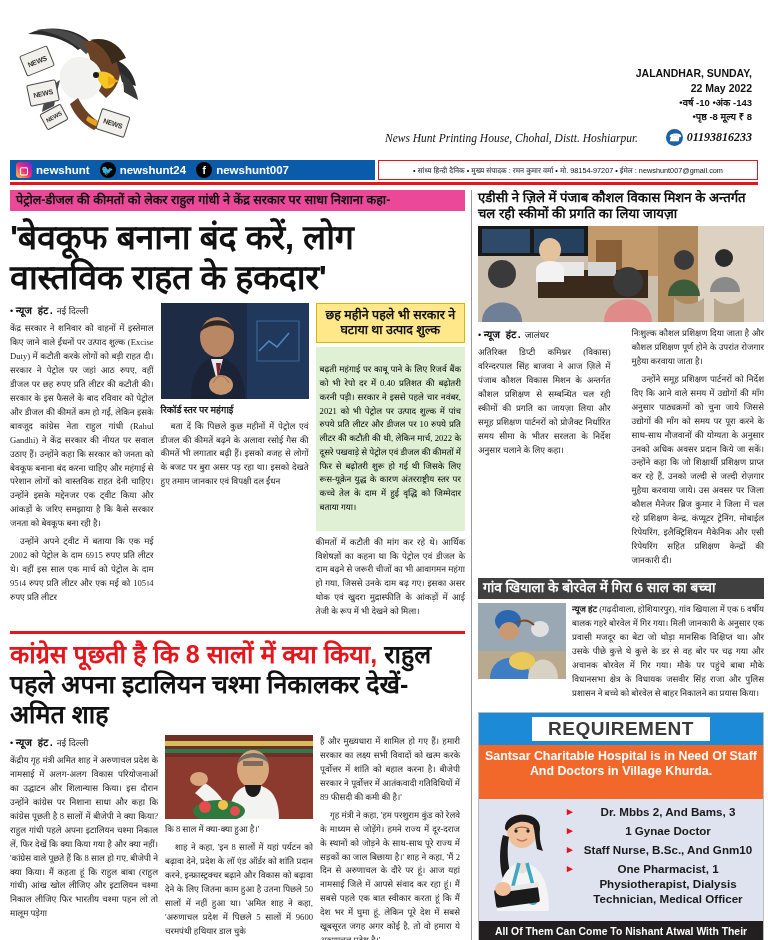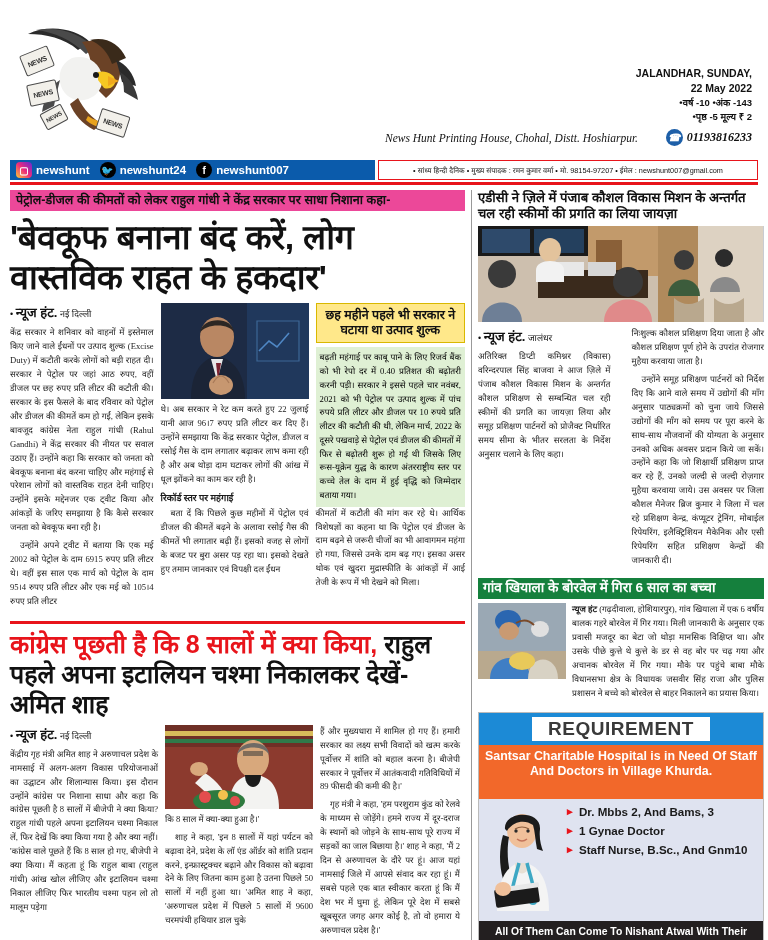--- a/index.html
+++ b/index.html
@@ -159,21 +159,21 @@
     line-height: 1.16;
     font-weight: 700;
     color: #111;
     margin: 7px 0 6px 0;
     letter-spacing: -0.3px;
   }
 
   .byline {
     font-size: 9px; color:#111; margin-bottom: 5px;
   }
-  .byline b { font-size: 13px; }
+  .byline b { font-size: 10px; font-family: Liberation Mono, monospace; }
   .byline .dot { color:#111; }
 
   .body-txt {
     font-size: 8.6px;
     line-height: 1.62;
     text-align: justify;
     color: #1a1a1a;
     font-family: "Liberation Serif", serif;
   }
   .body-txt p { margin-bottom: 4px; text-indent: 10px; }
@@ -202,25 +202,26 @@
     padding: 4px 5px;
     text-align:center;
     font-weight:700;
     font-size: 12.5px;
     line-height:1.2;
     color:#111;
     margin-bottom: 4px;
   }
   .greenbox {
     background: #dff0d4;
-    padding: 4px 4px;
+    padding: 16px 4px;
     font-size: 8.6px;
     line-height: 1.6;
     text-align: justify;
     font-family:"Liberation Serif", serif;
+    margin-bottom: 5px;
   }
 
   
   .divider-red { height:3px; background:#e8141b; margin: 8px 0 0 0; }
   .head2 {
     font-size: 25px; line-height:1.2; font-weight:700; color:#111;
     margin: 5px 0 6px 0;
   }
   .head2 .redpart { color:#e8141b; }
 
@@ -233,21 +234,21 @@
   
   .rhead {
     font-size: 13.2px; line-height:1.22; font-weight:600; color:#111;
     margin-bottom: 4px;
   }
   .photo.meeting { height: 96px; margin-bottom: 5px; }
   .right-cols { display:flex; gap:21px; }
   .rc { width: 139px; }
 
   .redband {
-    background:#15803d; color:#fff;
+    background:#404040; color:#fff;
     font-size: 13.6px; font-weight:700;
     padding: 2px 13px 3px 5px;
     margin: 6px 0 4px 0;
     line-height:1.2;
   }
   .borewell-wrap { display:flex; gap:6px; }
   .photo.borewell { width: 88px; height: 76px; flex:0 0 88px; }
 
   
   .ad {
@@ -268,20 +269,21 @@
     background:#f2682a; color:#fff;
     text-align:center; padding: 4px 6px 21px 6px;
     font-size: 12.4px; line-height:1.2; font-weight:600;
   }
   .ad-sub b { color:#fff; font-weight:800; }
   .ad-body {
     background:#dfe3f0;
     display:flex;
     padding: 6px 6px 6px 2px;
     min-height: 106px;
+    text-align: center;
   }
   .nurse { width: 82px; flex:0 0 82px; position:relative; }
   .ad-list { flex:1; padding-left: 4px; }
   .ad-list li {
     list-style:none;
     font-size: 11.6px; font-weight:700; color:#1a1a1a;
     line-height: 1.28; margin-bottom: 4px;
     position:relative; padding-left: 12px;
   }
   .ad-list li:before {
@@ -320,21 +322,21 @@
       <div class="coin c2">NEWS</div>
       <div class="coin c3">NEWS</div>
       <div class="coin c4">NEWS</div>
     </div>
 
 
     <div class="dateblock">
       <div>JALANDHAR, SUNDAY,</div>
       <div>22 May 2022</div>
       <div class="small">•वर्ष -10  •अंक -143</div>
-      <div class="small">•पृष्ठ -5 मूल्य ₹ 2</div>
+      <div class="small">•पृष्ठ -8 मूल्य ₹ 8</div>
     </div>
 
     <div class="printline">News Hunt Printing House, Chohal, Distt. Hoshiarpur.</div>
     <div class="phone">
       <span class="phone-ic">☎</span>
       <span>01193816233</span>
     </div>
   </div>
 
   <div class="socialrow">
@@ -388,21 +390,20 @@
               <ellipse cx="56" cy="34" rx="17" ry="20" fill="#b98763"></ellipse>
               <path d="M39 30 C40 14, 72 12, 73 30 C70 20, 44 20, 39 30 Z" fill="#2c2724"></path>
               <path d="M30 96 C30 66, 44 54, 56 54 C68 54, 84 66, 84 96 Z" fill="#1b2436"></path>
               <path d="M50 56 L56 78 L62 56 Z" fill="#e8e8e8"></path>
               <path d="M55 60 L57 78 L60 60 Z" fill="#7a2230"></path>
               <ellipse cx="60" cy="82" rx="12" ry="10" fill="#c79770"></ellipse>
               <path d="M52 80 q8 -14 16 0" stroke="#a87a58" stroke-width="1.2" fill="none"></path>
             </svg>
           </div>
           <div class="body-txt">
-            <p class="first">थे। अब सरकार ने रेट कम करते हुए 22 जुलाई यानी आज 96।7 रुपए प्रति लीटर कर दिए हैं। उन्होंने समझाया कि केंद्र सरकार पेट्रोल, डीजल व रसोई गैस के दाम लगातार बढ़ाकर लाभ कमा रही है और अब थोड़ा दाम घटाकर लोगों की आंख में धूल झोंकने का काम कर रही है।</p>
             <span class="subhead-inline">रिकॉर्ड स्तर पर महंगाई</span>
             <p>बता दें कि पिछले कुछ महीनों में पेट्रोल एवं डीजल की कीमतें बढ़ने के अलावा रसोई गैस की कीमतें भी लगातार बढ़ी हैं। इसको वजह से लोगों के बजट पर बुरा असर पड़ रहा था। इसको देखते हुए तमाम जानकार एवं विपक्षी दल ईंधन</p>
           </div>
         </div>
 
         <div class="lc3">
           <div class="ybox">छह महीने पहले भी सरकार ने घटाया था उत्पाद शुल्क</div>
           <div class="greenbox">बढ़ती महंगाई पर काबू पाने के लिए रिजर्व बैंक को भी रेपो दर में 0.40 प्रतिशत की बढ़ोतरी करनी पड़ी। सरकार ने इससे पहले चार नवंबर, 2021 को भी पेट्रोल पर उत्पाद शुल्क में पांच रुपये प्रति लीटर और डीजल पर 10 रुपये प्रति लीटर की कटौती की थी, लेकिन मार्च, 2022 के दूसरे पखवाड़े से पेट्रोल एवं डीजल की कीमतों में फिर से बढ़ोतरी शुरू हो गई थी जिसके लिए रूस-यूक्रेन युद्ध के कारण अंतरराष्ट्रीय स्तर पर कच्चे तेल के दाम में हुई वृद्धि को जिम्मेदार बताया गया।</div>
           <div class="body-txt">
             <p class="first">कीमतों में कटौती की मांग कर रहे थे। आर्थिक विशेषज्ञों का कहना था कि पेट्रोल एवं डीजल के दाम बढ़ने से जरूरी चीजों का भी आवागमन महंगा हो गया, जिससे उनके दाम बढ़ गए। इसका असर थोक एवं खुदरा मुद्रास्फीति के आंकड़ों में आई तेजी के रूप में भी देखने को मिला।</p>
@@ -559,20 +560,21 @@
               <path d="M34 24 q7 -4 14 0" stroke="#8a5a3a" stroke-width="1.2" fill="none"></path>
               <circle cx="35" cy="26" r="1.7" fill="#2b2b2b"></circle>
               <circle cx="47" cy="26" r="1.7" fill="#2b2b2b"></circle>
               <path d="M36 34 q5 4 10 0" stroke="#c4745a" stroke-width="1.4" fill="none"></path>
             </svg>
           </div>
           <ul class="ad-list">
             <li>Dr. Mbbs 2, And Bams, 3</li>
             <li>1 Gynae Doctor</li>
             <li>Staff Nurse, B.Sc., And Gnm10</li>
+            <li>One Pharmacist, 1 Physiotherapist, Dialysis Technician, Medical Officer</li>
           </ul>
         </div>
         <div class="ad-foot">All Of Them Can Come To Nishant Atwal With Their Documents, Contact No-9914217909</div>
       </div>
 
     </div>
   </div>
 </div>
 
 </body></html>

